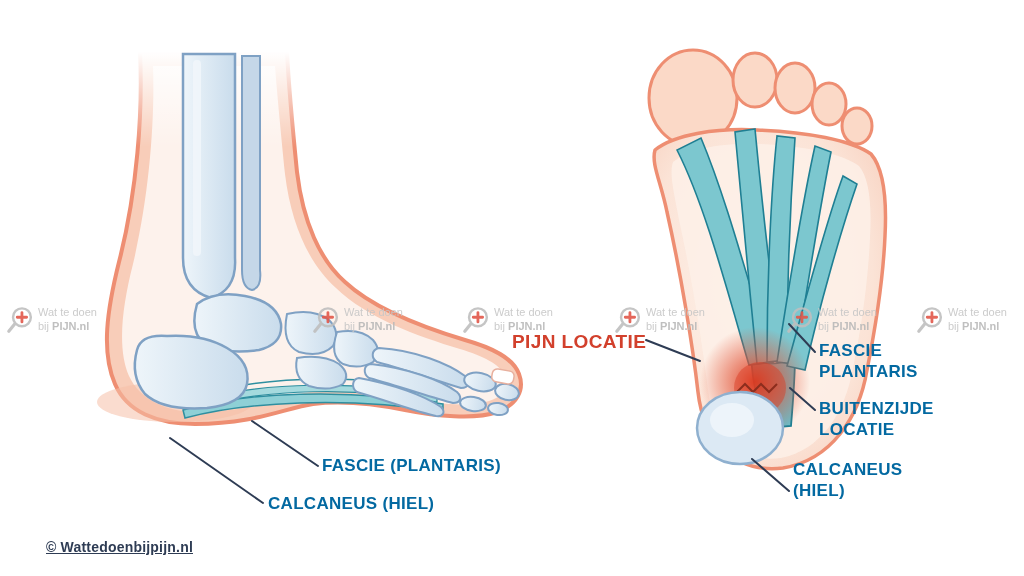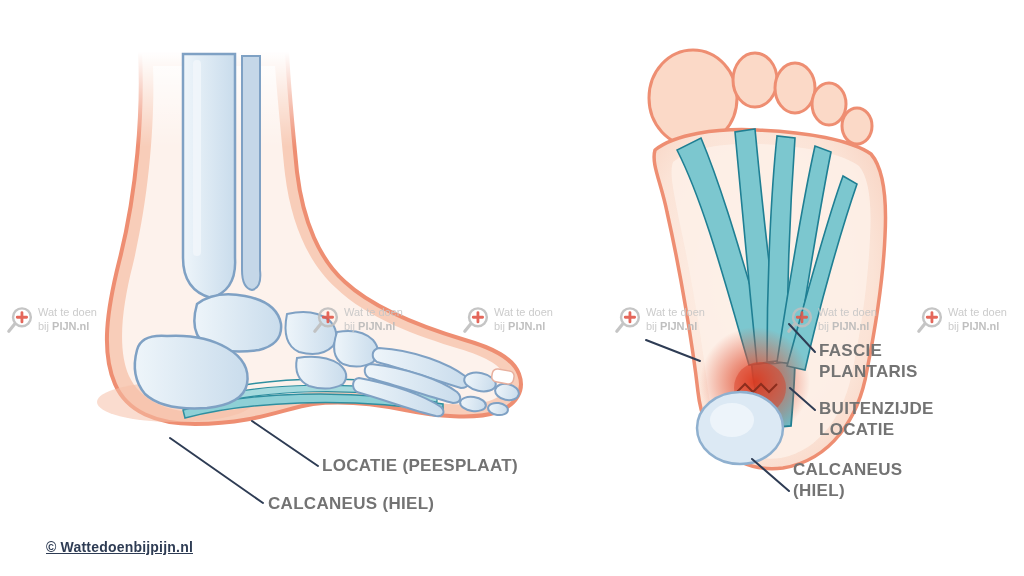--- a/index.html
+++ b/index.html
@@ -1,21 +1,21 @@
 <!DOCTYPE html>
 <html><head>
 <meta charset="utf-8">
 <style>
   html,body{margin:0;padding:0;background:#ffffff;}
   #canvas{position:relative;width:1024px;height:576px;background:#ffffff;overflow:hidden;
           font-family:"Liberation Sans",sans-serif;}
   svg.illu{position:absolute;z-index:1;}
   #overlay-lines{position:absolute;left:0;top:0;z-index:6;pointer-events:none;}
   .lbl{position:absolute;z-index:7;font-weight:bold;font-size:17px;line-height:1.22;
-       color:#737373;letter-spacing:.3px;white-space:pre-line;}
+       color:#0369a1;letter-spacing:.3px;white-space:pre-line;}
   .lbl.red{color:#d2402c;font-size:19px;letter-spacing:.4px;}
   .copyright{position:absolute;left:46px;top:539px;z-index:7;font-weight:bold;font-size:14px;
        color:#2e3c54;text-decoration:underline;letter-spacing:.2px;}
   .wm{position:absolute;top:262px;z-index:5;display:flex;gap:2px;align-items:flex-start;
       font-size:11px;line-height:1.25;color:#c6c6c6;opacity:.9;margin-top:44px;}
   .wm .wm-icon{width:30px;height:30px;flex:0 0 30px;}
   .wm .wm-l1{display:block;}
   .wm .wm-l2{display:block;}
   .wm b{color:#b9b9b9;}
 </style>
@@ -183,22 +183,23 @@
     <g stroke="#2e3c54" stroke-width="2" stroke-linecap="round">
       <line x1="318" y1="466" x2="252" y2="421"></line>
       <line x1="263" y1="503" x2="170" y2="438"></line>
       <line x1="646" y1="340" x2="700" y2="361"></line>
       <line x1="815" y1="352" x2="789" y2="324"></line>
       <line x1="815" y1="410" x2="790" y2="388"></line>
       <line x1="789" y1="491" x2="752" y2="459"></line>
     </g>
   </svg>
 
-  <div class="lbl" style="left:322px;top:456px">LOCATIE (PEESPLAAT)</div>
+  <div class="lbl" style="left:322px;top:456px">FASCIE (PLANTARIS)</div>
   <div class="lbl" style="left:268px;top:494px">CALCANEUS (HIEL)</div>
+  <div class="lbl red" style="left:512px;top:330px">PIJN LOCATIE</div>
   <div class="lbl" style="left:819px;top:341px">FASCIE
 PLANTARIS</div>
   <div class="lbl" style="left:819px;top:399px">BUITENZIJDE
 LOCATIE</div>
   <div class="lbl" style="left:793px;top:460px">CALCANEUS
 (HIEL)</div>
 
   <div class="copyright">© Wattedoenbijpijn.nl</div>
 </div>
 

